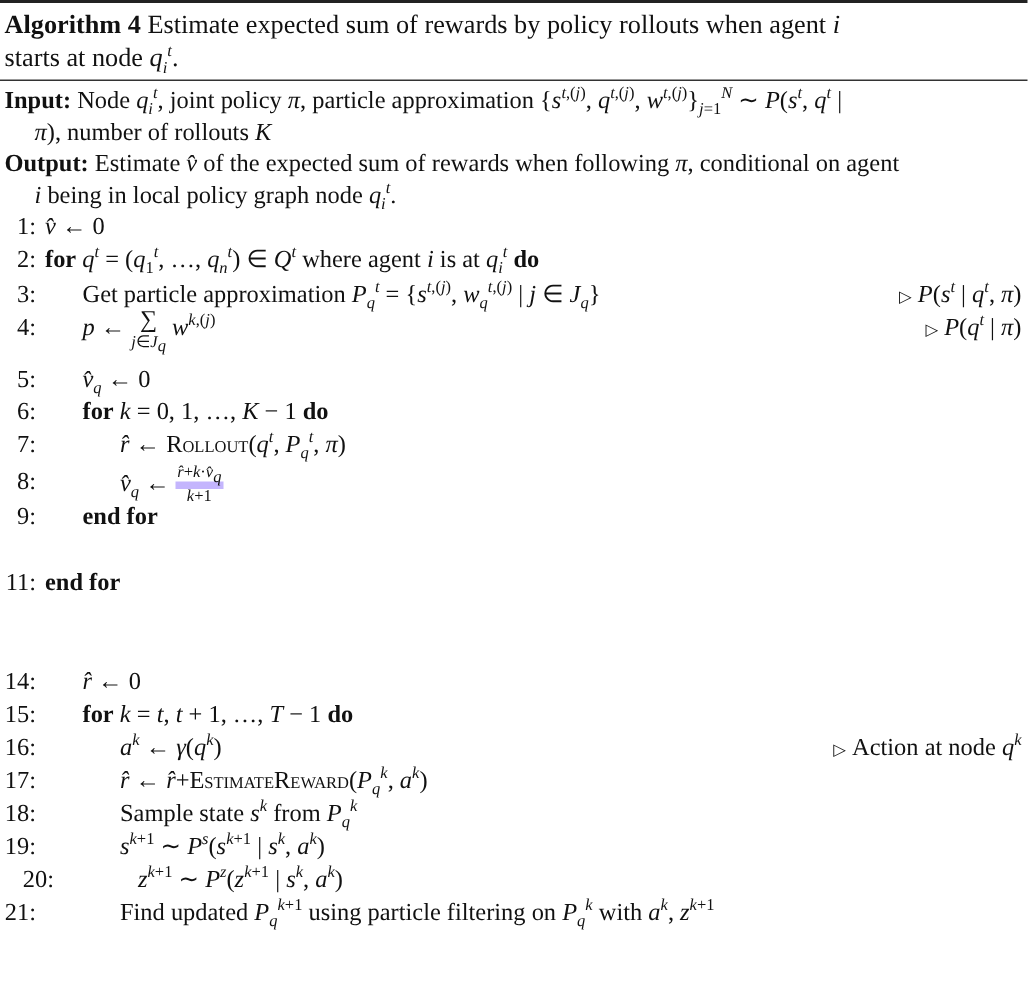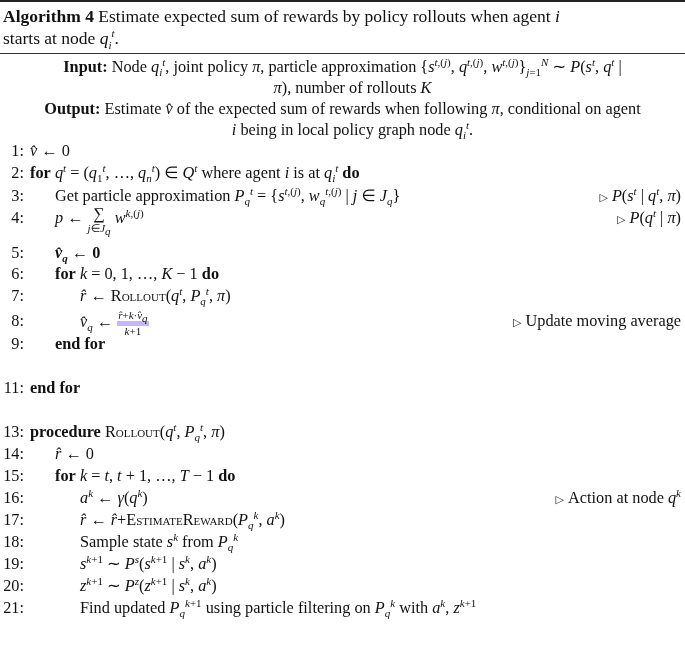--- a/index.html
+++ b/index.html
@@ -24,21 +24,21 @@
       font-size: 17.5px;
     }
     .caption b { font-weight: bold; }
 
     .io {
       position: absolute; left: 3px; right: 3px;
       font-family: "Liberation Serif", serif;
       font-size: 16.3px;
       line-height: 21px;
     }
-    .io .hang { padding-left: 20px; text-indent: -20px; text-align: center; }
+    .io .hang { padding-left: 20px; text-indent: -20px; }
     .io b { font-weight: bold; }
 
     .line {
       position: absolute; left: 0; right: 4px;
       height: 22px;
       font-family: "Liberation Serif", serif;
       font-size: 16.3px;
       line-height: 22px;
       white-space: nowrap;
     }
@@ -108,55 +108,50 @@
   </div>
 
   <div class="line" style="top:207px; height:36px;">
     <span class="ln">4:</span>
     <span class="code" style="left:55px;"><i>p</i> ← <span class="sum"><span class="sig">∑</span><span class="lim"><i>j</i>∈<i>J</i><sub><i>q</i></sub></span></span> <i>w</i><sup><i>k</i>,(<i>j</i>)</sup></span>
     <span class="cmt"><span class="tri">▷</span><i>P</i>(<i>q</i><sup><i>t</i></sup> | <i>π</i>)</span>
   </div>
 
   <div class="line" style="top:242px;">
     <span class="ln">5:</span>
-    <span class="code" style="left:55px;font-weight:bold;"><i>v̂</i><sub><i>q</i></sub> ← 0</span>
+    <span class="code" style="left:55px;"><i>v̂</i><sub><i>q</i></sub> ← 0</span>
   </div>
 
   <div class="line" style="top:263px;">
     <span class="ln">6:</span>
     <span class="code" style="left:55px;"><span class="kw">for</span> <i>k</i> = 0, 1, …, <i>K</i> − 1 <span class="kw">do</span></span>
   </div>
 
   <div class="line" style="top:285px;">
     <span class="ln">7:</span>
     <span class="code" style="left:80px;"><i>r̂</i> ← <span class="sc">Rollout</span>(<i>q</i><sup><i>t</i></sup>, <i>P</i><sub><i>q</i></sub><sup><i>t</i></sup>, <i>π</i>)</span>
   </div>
 
   <div class="line" style="top:310px;">
     <span class="ln">8:</span>
     <span class="code" style="left:80px;"><i>v̂</i><sub><i>q</i></sub> ← <span class="frac"><span class="num"><i>r̂</i>+<i>k</i>·<i>v̂</i><sub><i>q</i></sub></span><span class="den"><i>k</i>+1</span></span></span>
-    <span class="cmt"><span class="tri">▷</span><span>Update moving average</span></span>
   </div>
 
   <div class="line" style="top:333px;">
     <span class="ln">9:</span>
     <span class="code kw" style="left:55px;">end for</span>
   </div>
 
 
   <div class="line" style="top:377px;">
     <span class="ln">11:</span>
     <span class="code kw" style="left:30px;">end for</span>
   </div>
 
 
-  <div class="line" style="top:421px;">
-    <span class="ln">13:</span>
-    <span class="code" style="left:30px;"><span class="kw">procedure</span> <span class="sc">Rollout</span>(<i>q</i><sup><i>t</i></sup>, <i>P</i><sub><i>q</i></sub><sup><i>t</i></sup>, <i>π</i>)</span>
-  </div>
 
   <div class="line" style="top:443px;">
     <span class="ln">14:</span>
     <span class="code" style="left:55px;font-family:Liberation Serif, serif;"><i>r̂</i> ← 0</span>
   </div>
 
   <div class="line" style="top:465px;">
     <span class="ln">15:</span>
     <span class="code" style="left:55px;"><span class="kw">for</span> <i>k</i> = <i>t</i>, <i>t</i> + 1, …, <i>T</i> − 1 <span class="kw">do</span></span>
   </div>
@@ -175,21 +170,21 @@
   <div class="line" style="top:531px;">
     <span class="ln">18:</span>
     <span class="code" style="left:80px;">Sample state <i>s</i><sup><i>k</i></sup> from <i>P</i><sub><i>q</i></sub><sup><i>k</i></sup></span>
   </div>
 
   <div class="line" style="top:553px;">
     <span class="ln">19:</span>
     <span class="code" style="left:80px;"><i>s</i><sup><i>k</i>+1</sup> ∼ <i>P</i><sup><i>s</i></sup>(<i>s</i><sup><i>k</i>+1</sup> | <i>s</i><sup><i>k</i></sup>, <i>a</i><sup><i>k</i></sup>)</span>
   </div>
 
-  <div class="line" style="top:575px;">
+  <div class="line" style="top:575px;margin-left:12px;">
     <span class="ln">20:</span>
     <span class="code" style="left:80px;"><i>z</i><sup><i>k</i>+1</sup> ∼ <i>P</i><sup><i>z</i></sup>(<i>z</i><sup><i>k</i>+1</sup> | <i>s</i><sup><i>k</i></sup>, <i>a</i><sup><i>k</i></sup>)</span>
   </div>
 
   <div class="line" style="top:597px;">
     <span class="ln">21:</span>
     <span class="code" style="left:80px;">Find updated <i>P</i><sub><i>q</i></sub><sup><i>k</i>+1</sup> using particle filtering on <i>P</i><sub><i>q</i></sub><sup><i>k</i></sup> with <i>a</i><sup><i>k</i></sup>, <i>z</i><sup><i>k</i>+1</sup></span>
   </div>
 </div>
 

